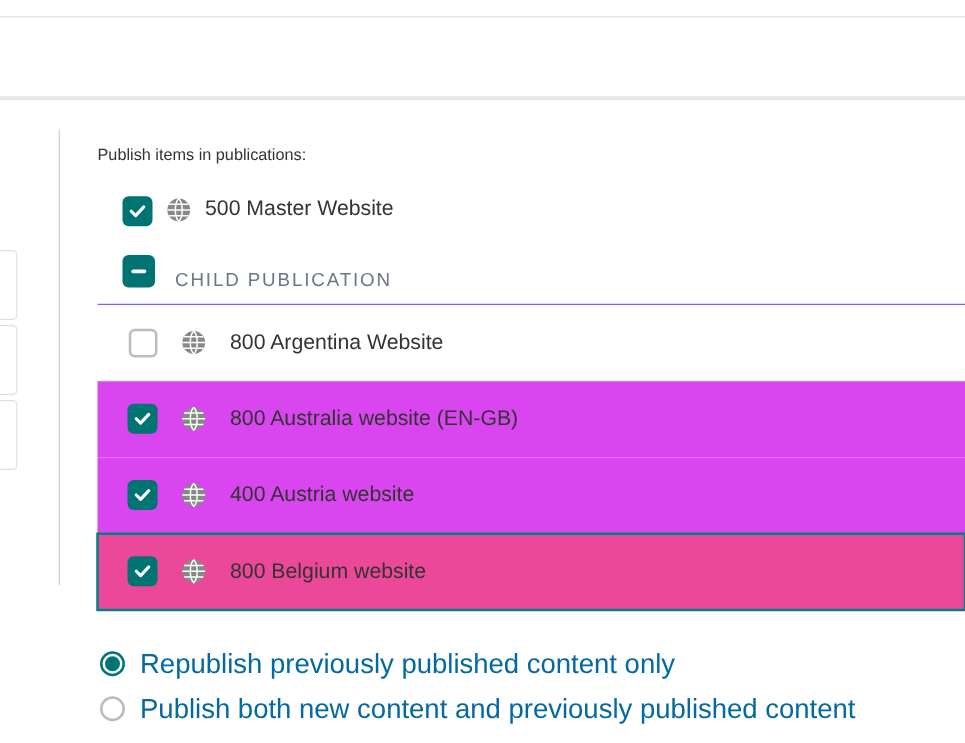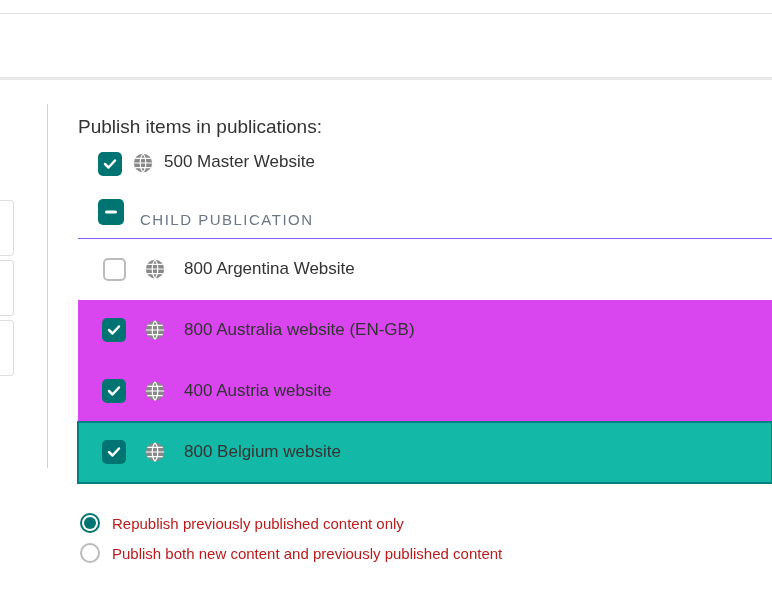--- a/index.html
+++ b/index.html
@@ -28,23 +28,23 @@
       height: 364px;
       background: #d0d0d0;
     }
     .content {
       position: absolute;
       left: 78px;
       top: 116px;
       right: 0;
     }
     .heading {
-      font-size: 19px;
-      color: #333;
-      margin-bottom: 14px;
+      font-size: 13px;
+      color: #333;
+      margin-bottom: 26px;
     }
     .row-master {
       display: flex;
       gap: 10px;
       padding-left: 20px;
       margin-bottom: 20px;
     }
     .row-section {
       display: flex;
       align-items: center;
@@ -112,21 +112,21 @@
       display: flex;
       align-items: center;
       gap: 18px;
       padding: 18px 0 18px 24px;
       border-bottom: 1px solid transparent;
     }
     .child-row.selected {
       background: #d946ef;
     }
     .child-row.active {
-      background: #14b8a6;
+      background: #ec4899;
       outline: 2px solid #008080;
       outline-offset: -1px;
       align-items: center;
     }
     .child-label {
       font-size: 17px;
       color: #333;
     }
     .radio-group {
       margin-top: 30px;
@@ -152,22 +152,22 @@
     .radio-outer.checked {
       border-color: #007373;
     }
     .radio-inner {
       width: 12px;
       height: 12px;
       border-radius: 50%;
       background: #007373;
     }
     .radio-label {
-      font-size: 15px;
-      color: #b91c1c;
+      font-size: 22px;
+      color: #0369a1;
     }
     .left-stubs {
       position: absolute;
       left: 0;
       top: 200px;
     }
     .stub {
       width: 14px;
       height: 56px;
       border: 1px solid #ddd;

